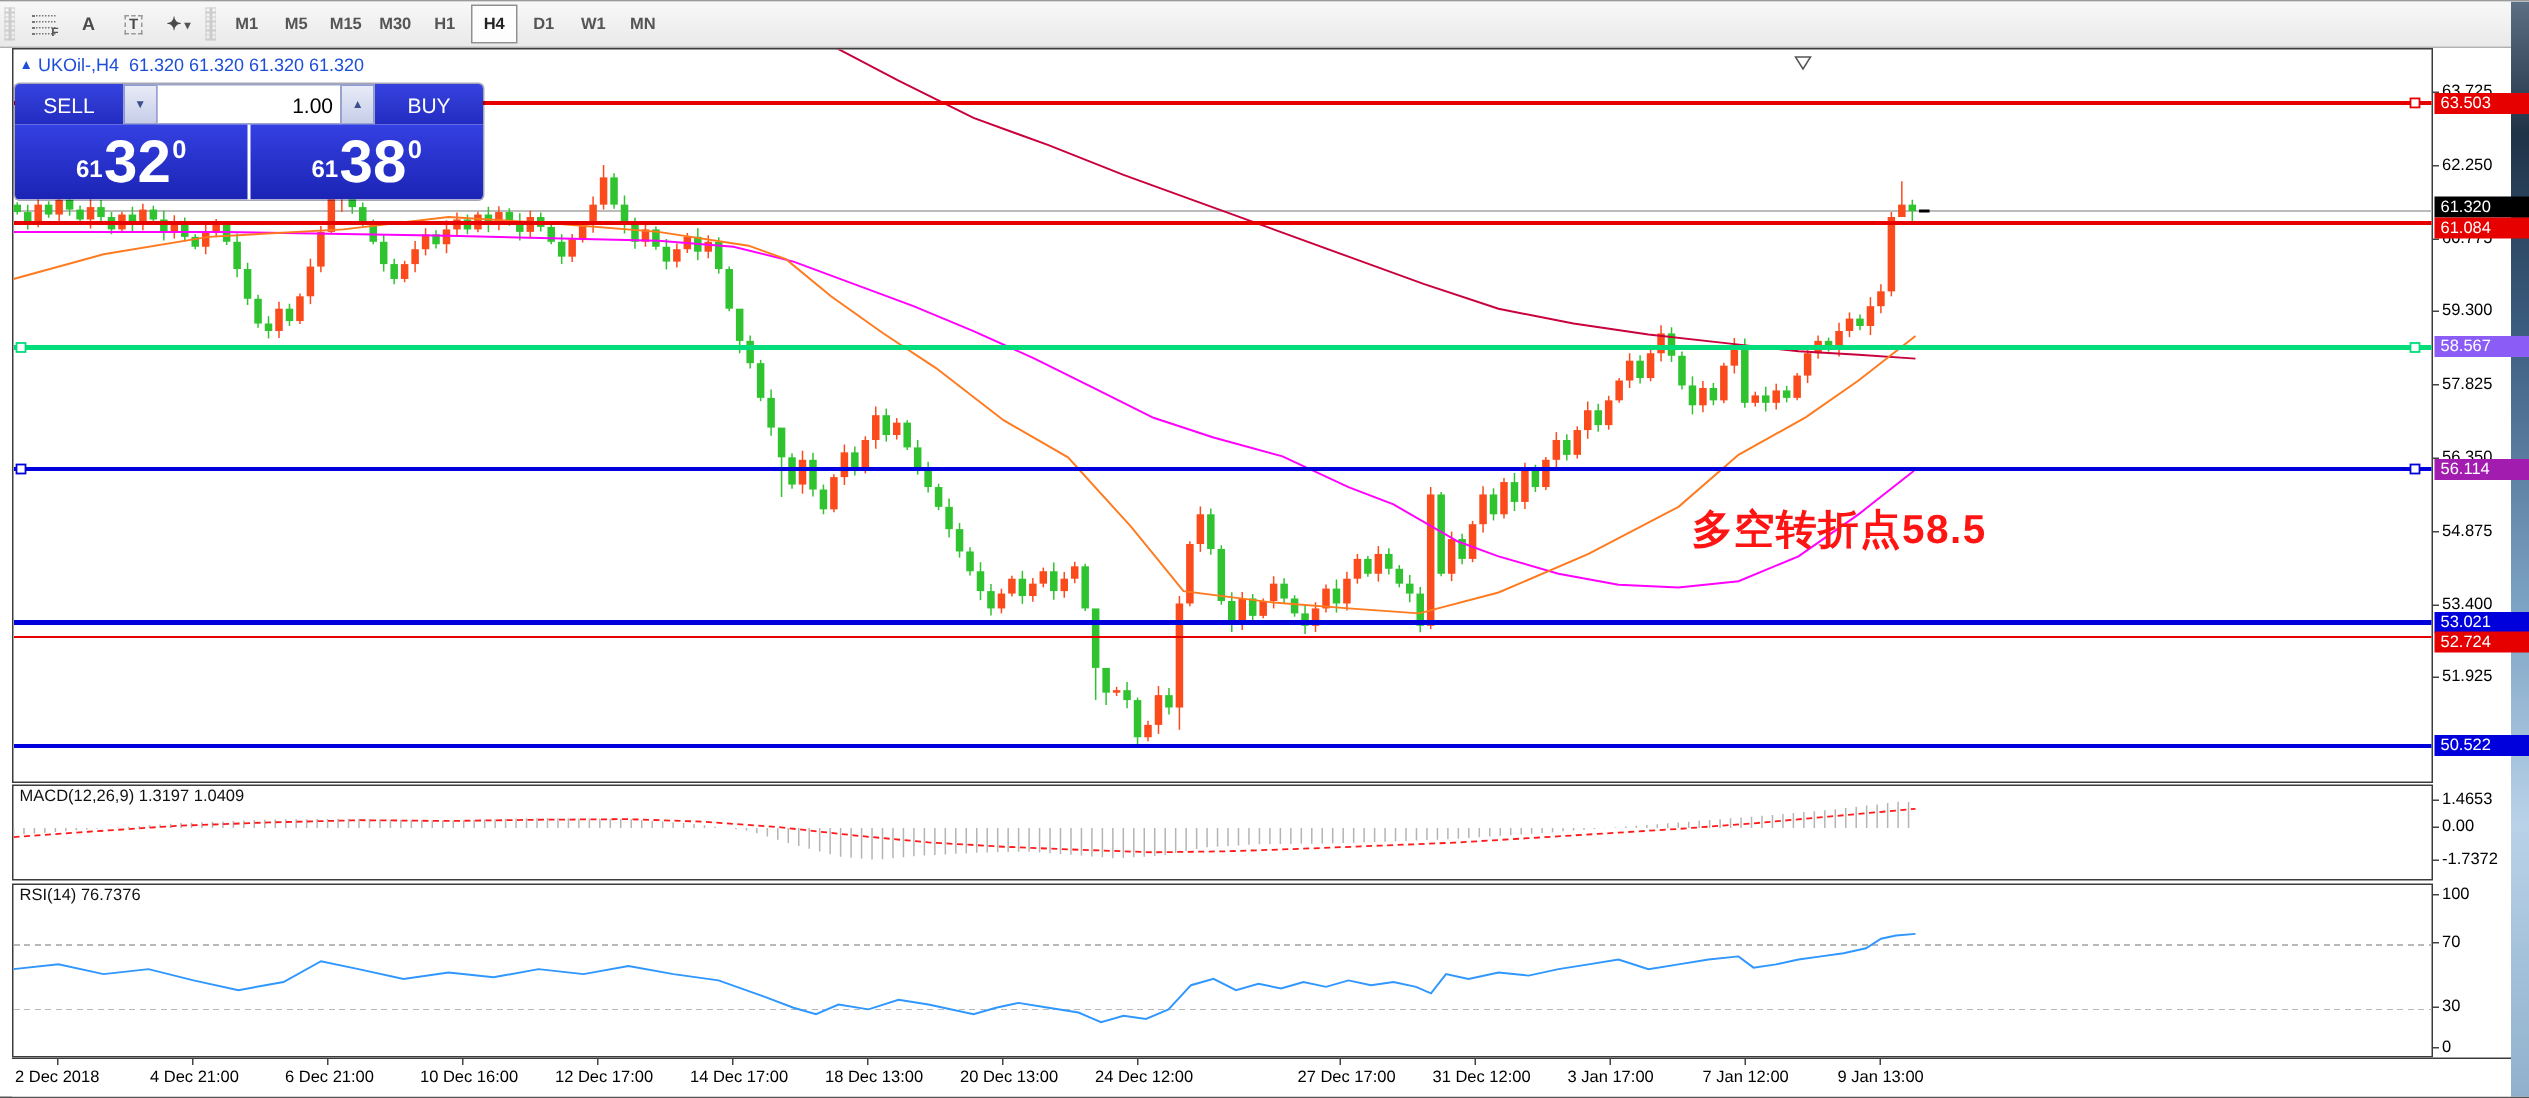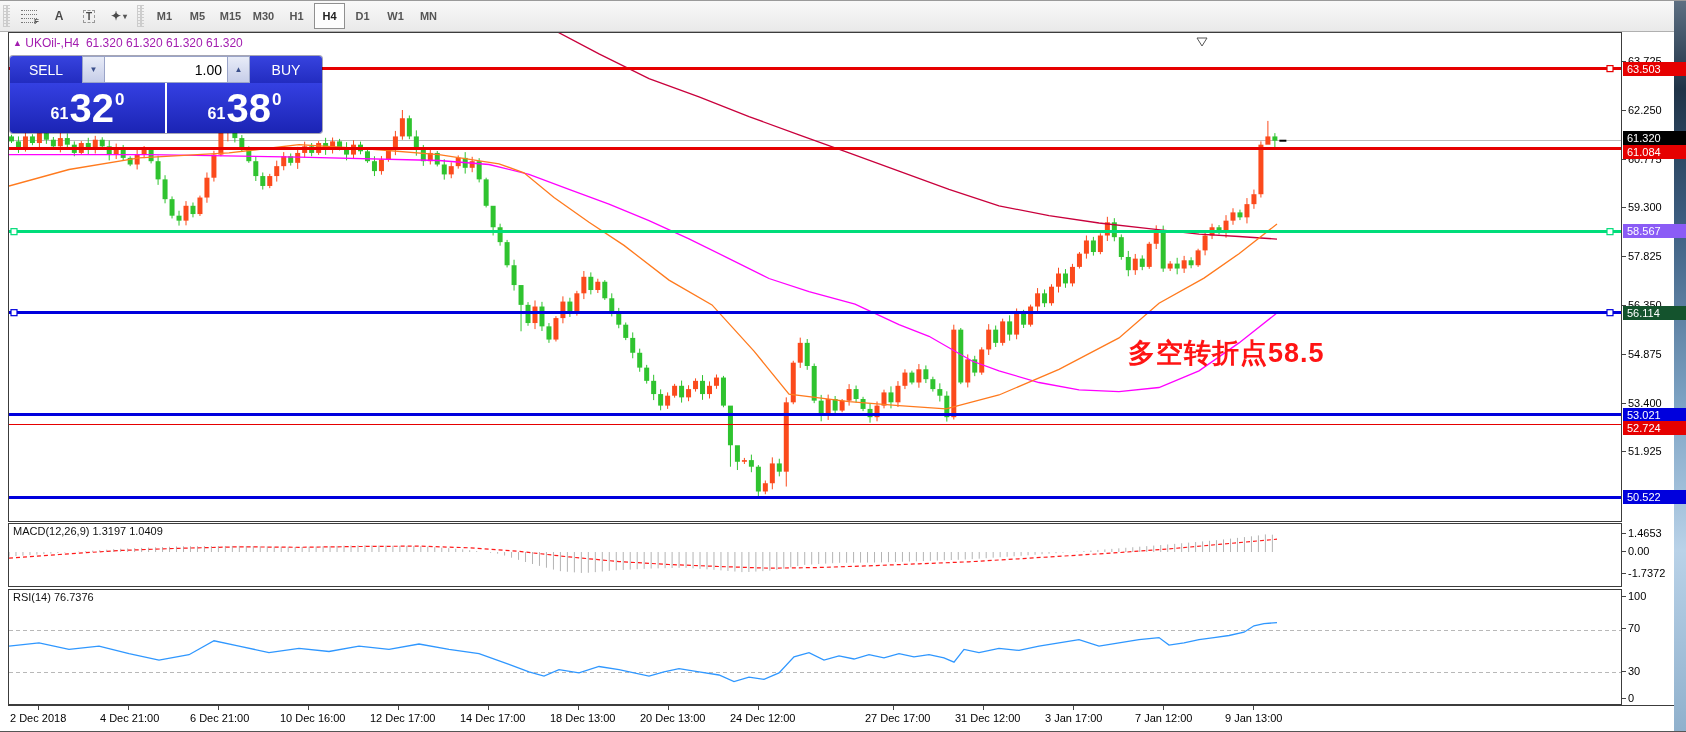--- a/index.html
+++ b/index.html
@@ -24,21 +24,21 @@
   .fibo-glyph span{position:absolute;right:-2px;bottom:-3px;font-size:8px;font-style:normal;color:#555;}
   .tbox{border:1px dashed #999;padding:0 2px;font-size:10px;}
   .caret{font-size:8px;margin-left:2px;color:#555;}
   
   .panel{position:absolute;background:#fff;border:1px solid #3c3c3c;box-sizing:border-box;}
   #main-panel{left:8px;top:31px;width:1614px;height:490px;}
   #macd-panel{left:8px;top:522px;width:1614px;height:64px;}
   #rsi-panel{left:8px;top:588px;width:1614px;height:116px;}
   svg{position:absolute;left:0;top:0;}
   .panel-title{position:absolute;left:5px;top:2px;font-size:11px;color:#111;z-index:5;white-space:pre;}
-  #symbol-title{position:absolute;left:13px;top:35px;font-size:12px;color:#a21caf;z-index:6;white-space:pre;}
+  #symbol-title{position:absolute;left:13px;top:35px;font-size:12px;color:#1d4ed8;z-index:6;white-space:pre;}
   #symbol-title .tri{font-size:9px;vertical-align:1px;}
   
   #axis-col{position:absolute;left:1622px;top:31px;width:52px;height:673px;background:#fff;}
   .tick-label{position:absolute;left:6px;height:14px;line-height:14px;font-size:11px;color:#000;white-space:nowrap;}
   .tick-dash{position:absolute;left:0px;width:4px;height:1px;background:#444;}
   .badge{position:absolute;left:1px;width:64px;height:14px;line-height:14px;font-size:11px;
          color:#fff;padding-left:4px;box-sizing:border-box;z-index:4;}
   
   #time-axis{position:absolute;left:8px;top:704px;width:1666px;height:27px;background:#fff;
      border-top:1px solid #3c3c3c;}
@@ -750,21 +750,21 @@
       <div class="tick-label" style="top: 589px;">70</div>
       <div class="tick-dash" style="top: 596px;"></div>
       <div class="tick-label" style="top: 632px;">30</div>
       <div class="tick-dash" style="top: 639px;"></div>
       <div class="tick-label" style="top: 659px;">0</div>
       <div class="tick-dash" style="top: 666px;"></div>
       <div class="badge" style="top: 30px; background: rgb(230, 0, 0);">63.503</div>
       <div class="badge" style="top: 99px; background: rgb(0, 0, 0);">61.320</div>
       <div class="badge" style="top: 113px; background: rgb(230, 0, 0);">61.084</div>
       <div class="badge" style="top: 192px; background: #8b5cf6;">58.567</div>
-      <div class="badge" style="top: 274px; background: #14532d;">56.114</div>
+      <div class="badge" style="top: 274px; background: #a21caf;">56.114</div>
       <div class="badge" style="top: 376px; background: rgb(0, 0, 221);">53.021</div>
       <div class="badge" style="top: 389px; background: rgb(230, 0, 0);">52.724</div>
       <div class="badge" style="top: 458px; background: rgb(0, 0, 221);">50.522</div>
     </div>
   <div id="time-axis">
       <div class="time-label" style="left: 2px;">2 Dec 2018</div>
       <div class="time-tick" style="left: 30px;"></div>
       <div class="time-label" style="left: 92px;">4 Dec 21:00</div>
       <div class="time-tick" style="left: 120px;"></div>
       <div class="time-label" style="left: 182px;">6 Dec 21:00</div>

